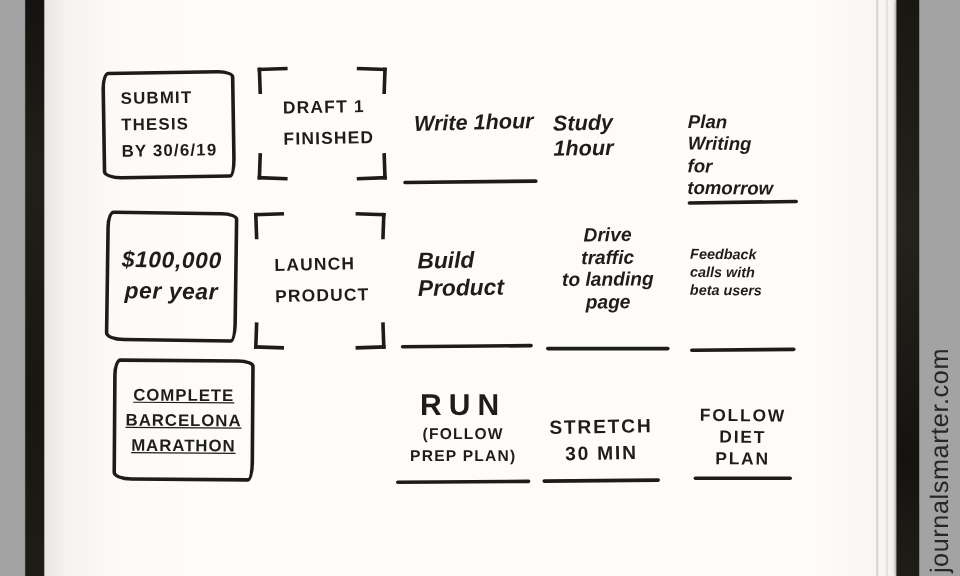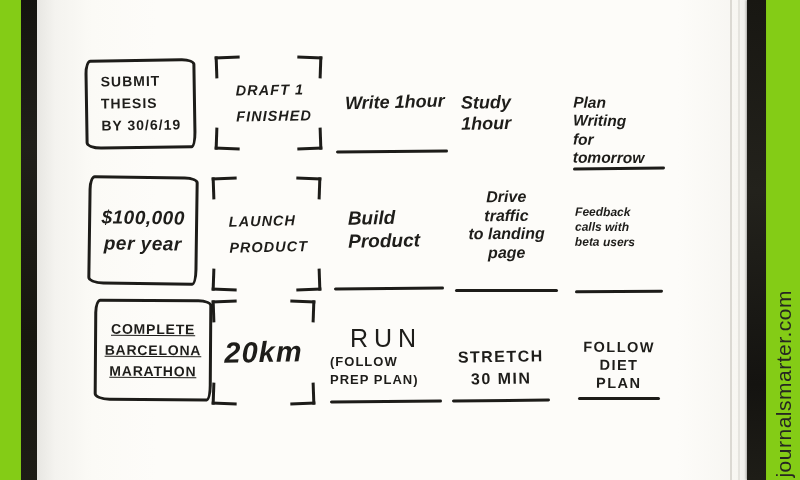--- a/index.html
+++ b/index.html
@@ -1,18 +1,18 @@
 <!DOCTYPE html>
 <html><head>
 <meta charset="utf-8">
 <style>
   html,body{margin:0;padding:0;}
   .stage{
     position:relative;width:800px;height:480px;overflow:hidden;
-    background:#84cc16;
+    background:#a3a3a3;
     font-family:"Liberation Sans",sans-serif;
   }
   
   .edge-left{
     position:absolute;left:21px;top:0;width:16px;height:480px;
     background:linear-gradient(180deg,#14130f,#201f1a 30%,#17160f 70%,#1d1c16);
     box-shadow:1px 0 2px rgba(0,0,0,.35);
   }
   .edge-right{
     position:absolute;left:747px;top:0;width:19px;height:480px;
@@ -37,42 +37,42 @@
     border-radius:6px 14px 5px 16px / 14px 6px 16px 7px;
     display:flex;align-items:center;
     background:transparent;
   }
   .goal-text{
     font-weight:bold;font-size:14px;letter-spacing:1px;line-height:1.55;
     width:100%;
   }
 
   
-  .bracket-frame{position:absolute;display:flex;align-items:center;font-style:italic;}
+  .bracket-frame{position:absolute;display:flex;align-items:center;}
   .corner{position:absolute;width:22px;height:19px;}
   .c-tl{left:0;top:0;border-left:3px solid #1d1c19;border-top:3px solid #1d1c19;transform:rotate(-2deg);}
   .c-tr{right:0;top:0;border-right:3px solid #1d1c19;border-top:3px solid #1d1c19;transform:rotate(2deg);}
   .c-bl{left:0;bottom:0;border-left:3px solid #1d1c19;border-bottom:3px solid #1d1c19;transform:rotate(2deg);}
   .c-br{right:0;bottom:0;border-right:3px solid #1d1c19;border-bottom:3px solid #1d1c19;transform:rotate(-2deg);}
   .milestone-text{
     width:100%;font-weight:bold;font-size:14.5px;letter-spacing:1px;line-height:1.8;
   }
 
   
   .task{position:absolute;display:flex;flex-direction:column;}
   .task .txt{flex:0 0 auto;}
   .task .spacer{flex:1 1 auto;}
   .underline{
     height:3px;background:#1d1c19;border-radius:2px;flex:0 0 auto;
   }
   .cursive{font-style:italic;font-weight:bold;}
   .print{font-weight:bold;}
 
-  .run-main{font-weight:normal;font-size:25px;letter-spacing:6px;text-align:center;}
-  .run-note{font-weight:bold;font-size:13px;letter-spacing:1px;line-height:1.35;}
+  .run-main{font-weight:bold;font-size:25px;letter-spacing:6px;text-align:center;}
+  .run-note{font-weight:bold;font-size:13px;letter-spacing:1px;line-height:1.35;text-align:center;}
 
   
   .watermark{
     position:absolute;right:4px;bottom:2px;
     writing-mode:vertical-rl;transform:rotate(180deg);
     font-size:21px;color:#262622;letter-spacing:.5px;
     font-family:"Liberation Sans",sans-serif;
   }
 </style>
 </head>
@@ -159,27 +159,20 @@
     <div class="spacer"></div>
     <div class="underline" style="transform:rotate(-0.5deg);"></div>
   </div>
 
   <div class="goal-box ink" style="left:94px;top:299px;width:112px;height:96px;transform:rotate(0.4deg);text-decoration:underline;">
     <div class="goal-text pre" style="font-size:14px;letter-spacing:.8px;text-align:center;line-height:1.5;">COMPLETE
 BARCELONA
 MARATHON</div>
   </div>
 
-  <div class="bracket-frame ink" style="left:212px;top:300px;width:103px;height:105px;">
-    <span class="corner c-tl"></span>
-    <span class="corner c-tr"></span>
-    <span class="corner c-bl"></span>
-    <span class="corner c-br"></span>
-    <div class="milestone-text" style="font-size:29px;letter-spacing:1px;text-align:center;transform:rotate(-1deg);">20km</div>
-  </div>
 
   <div class="task ink" style="left:330px;top:324px;width:112px;height:79px;">
     <div class="txt run-main">RUN</div>
     <div class="txt run-note pre">(FOLLOW
 PREP PLAN)</div>
     <div class="spacer"></div>
     <div class="underline" style="transform:rotate(-0.4deg);"></div>
   </div>
 
   <div class="task ink" style="left:452px;top:346px;width:98px;height:56px;">

